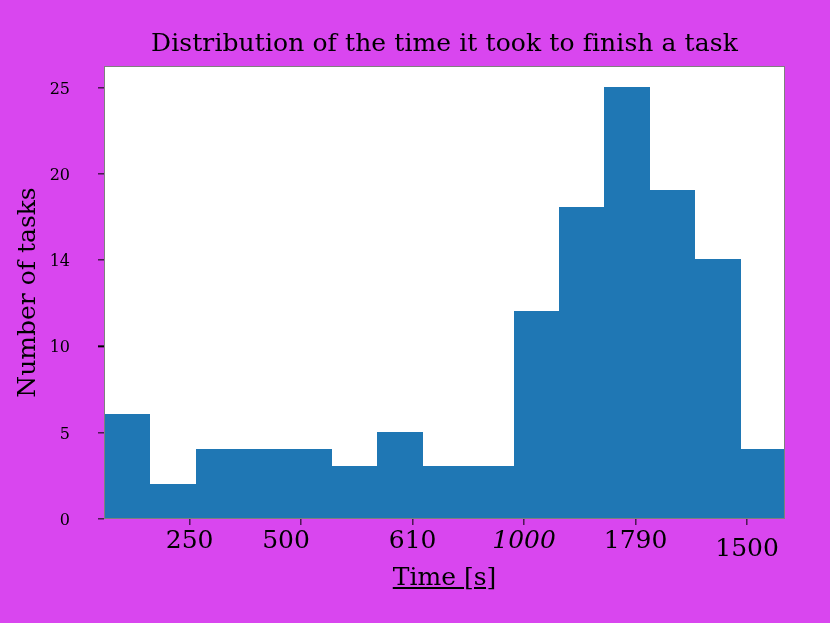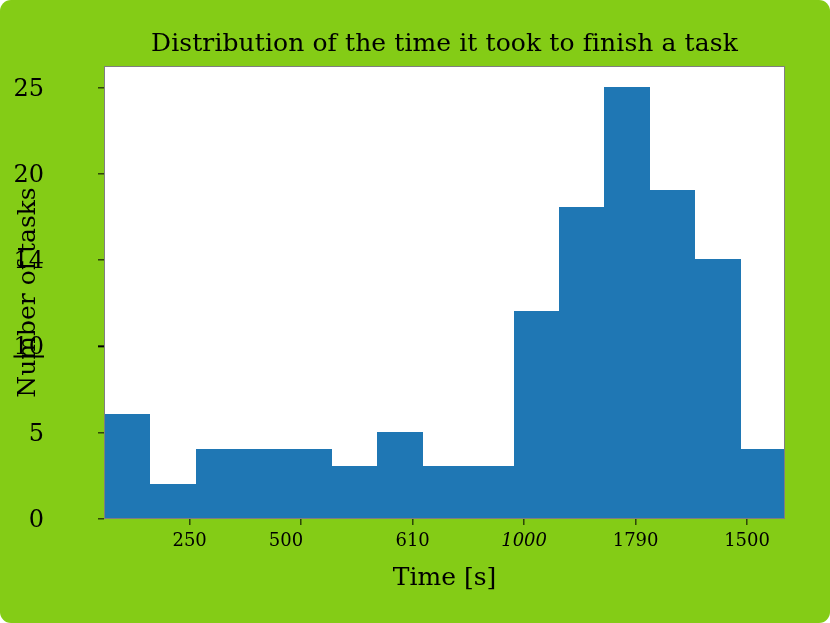--- a/index.html
+++ b/index.html
@@ -12,22 +12,21 @@
     height: 623px;
     overflow: hidden;
     font-family: "DejaVu Serif", "Liberation Serif", serif;
     color: #000000;
   }
 
   #figure {
     position: relative;
     width: 830px;
     height: 623px;
-    background: #84cc16;
-    border-radius: 11px;
+    background: #d946ef;
   }
 
   
   #chart-title {
     position: absolute;
     left: 104px;
     top: 28px;
     width: 681px;
     text-align: center;
     font-size: 25px;
@@ -60,23 +59,23 @@
   .bar {
     position: absolute;
     bottom: 0;
     background: #1f77b4;
     box-sizing: border-box;
   }
 
   
   .y-tick-label {
     position: absolute;
-    right: 786px;
+    right: 760px;
     text-align: right;
-    font-size: 24px;
+    font-size: 16px;
     line-height: 23px;
     white-space: nowrap;
     transform: translateY(-50%);
   }
   .y-tick-mark {
     position: absolute;
     left: 98px;
     width: 6px;
     height: 1.3px;
     background: #000000;
@@ -94,21 +93,21 @@
     text-align: center;
     white-space: nowrap;
     transform-origin: 0 0;
     transform: rotate(-90deg) translate(-519px, 10px);
   }
 
   
   .x-tick-label {
     position: absolute;
     top: 527px;
-    font-size: 18px;
+    font-size: 25px;
     line-height: 26px;
     white-space: nowrap;
     transform: translateX(-50%);
   }
   .x-tick-mark {
     position: absolute;
     top: 519px;
     width: 1.3px;
     height: 6px;
     background: #000000;
@@ -117,20 +116,21 @@
 
   #xlabel {
     position: absolute;
     left: 104px;
     top: 562px;
     width: 681px;
     text-align: center;
     font-size: 25px;
     line-height: 30px;
     white-space: nowrap;
+    text-decoration: underline;
   }
 </style>
 </head>
 <body>
 
 <div id="figure">
 
   <div id="chart-title">Distribution of the time it took to finish a task</div>
 
   <div id="ylabel">Number of tasks</div>
@@ -154,38 +154,38 @@
         <div class="bar" title="1483-1585 s : 4" style="left: 635.511px; width: 45.4892px; height: 69.0286px; background: rgb(31, 119, 180);"></div>
       </div>
   </div>
 
   <div id="y-axis">
       <div class="y-tick-mark" style="top: 519px;"></div>
       <div class="y-tick-label" style="top: 519px;">0</div>
       <div class="y-tick-mark" style="top: 432.714px;"></div>
       <div class="y-tick-label" style="top: 432.714px;">5</div>
       <div class="y-tick-mark" style="top: 346.429px;"></div>
-      <div class="y-tick-label" style="top: 346.429px; text-decoration: underline;">10</div>
+      <div class="y-tick-label" style="top: 346.429px;">10</div>
       <div class="y-tick-mark" style="top: 260.143px;"></div>
       <div class="y-tick-label" style="top: 260.143px;">14</div>
       <div class="y-tick-mark" style="top: 173.857px;"></div>
       <div class="y-tick-label" style="top: 173.857px;">20</div>
       <div class="y-tick-mark" style="top: 87.5714px;"></div>
       <div class="y-tick-label" style="top: 87.5714px;">25</div>
     </div>
   <div id="x-axis">
       <div class="x-tick-mark" style="left: 189.627px;"></div>
       <div class="x-tick-label" style="left: 189.627px;">250</div>
       <div class="x-tick-mark" style="left: 301.12px;"></div>
       <div class="x-tick-label" style="left: 286px;">500</div>
       <div class="x-tick-mark" style="left: 412.613px;"></div>
       <div class="x-tick-label" style="left: 412.613px;">610</div>
       <div class="x-tick-mark" style="left: 524.106px;"></div>
       <div class="x-tick-label" style="left: 524.106px; font-style: italic;">1000</div>
       <div class="x-tick-mark" style="left: 635.599px;"></div>
       <div class="x-tick-label" style="left: 635.599px;">1790</div>
       <div class="x-tick-mark" style="left: 747.092px;"></div>
-      <div class="x-tick-label" style="left: 747.092px;">1500</div>
+      <div class="x-tick-label" style="left: 747.092px; margin-top: 8px;">1500</div>
     </div>
 
   <div id="xlabel">Time [s]</div>
 
 </div>
 
 </body></html>

